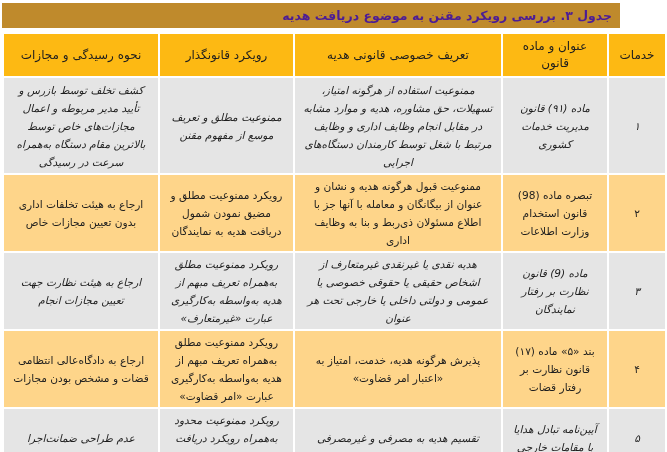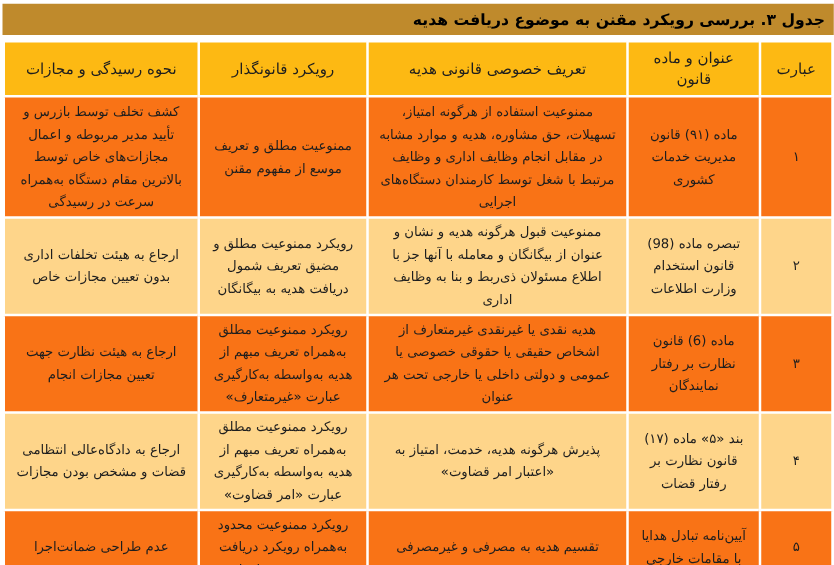--- a/index.html
+++ b/index.html
@@ -17,24 +17,24 @@
     .wrap {
       position: relative;
       width: 667px;
       height: 452px;
       background: #ffffff;
     }
     .title-bar {
       position: absolute;
       left: 2px;
       top: 3px;
-      width: 666px;
+      width: 618px;
       height: 25px;
       background: #bf8a2c;
-      color: #000000;
+      color: #4c1d95;
       font-size: 12.5px;
       font-weight: bold;
       display: flex;
       align-items: center;
       justify-content: flex-start;
       padding-right: 8px;
       box-sizing: border-box;
     }
     table {
       position: absolute;
@@ -53,21 +53,21 @@
       line-height: 18px;
       color: #1e1e1e;
     }
     th {
       background: #fdb913;
       font-weight: normal;
       font-size: 12px;
       line-height: 17px;
       height: 38px;
     }
-    tr.odd td { background: #f97316; }
+    tr.odd td { background: #e5e5e5; font-style: italic; }
     tr.even td { background: #fed58a; }
     col.c-row { width: 58px; }
     col.c-law { width: 106px; }
     col.c-def { width: 208px; }
     col.c-app { width: 135px; }
     col.c-pen { width: 156px; }
   </style>
 </head>
 <body>
 
@@ -77,45 +77,45 @@
   <table>
     <colgroup>
       <col class="c-row">
         <col class="c-law">
         <col class="c-def">
         <col class="c-app">
         <col class="c-pen">
     </colgroup>
     <thead>
       <tr>
-        <th>عبارت</th>
+        <th>خدمات</th>
         <th>عنوان و ماده قانون</th>
         <th>تعریف خصوصی قانونی هدیه</th>
         <th>رویکرد قانونگذار</th>
         <th>نحوه رسیدگی و مجازات</th>
       </tr>
     </thead>
     <tbody>
       <tr class="odd" style="height:97px">
         <td>۱</td>
         <td>ماده (۹۱) قانون مدیریت خدمات کشوری</td>
         <td>ممنوعیت استفاده از هرگونه امتیاز، تسهیلات، حق مشاوره، هدیه و موارد مشابه در مقابل انجام وظایف اداری و وظایف مرتبط با شغل توسط کارمندان دستگاه‌های اجرایی</td>
         <td>ممنوعیت مطلق و تعریف موسع از مفهوم مقنن</td>
         <td>کشف تخلف توسط بازرس و تأیید مدیر مربوطه و اعمال مجازات‌های خاص توسط بالاترین مقام دستگاه به‌همراه سرعت در رسیدگی</td>
       </tr>
       <tr class="even" style="height:71px">
         <td>۲</td>
         <td>تبصره ماده (98) قانون استخدام وزارت اطلاعات</td>
         <td>ممنوعیت قبول هرگونه هدیه و نشان و عنوان از بیگانگان و معامله با آنها جز با اطلاع مسئولان ذی‌ربط و بنا به وظایف اداری</td>
-        <td>رویکرد ممنوعیت مطلق و مضیق تعریف شمول دریافت هدیه به بیگانگان</td>
+        <td>رویکرد ممنوعیت مطلق و مضیق نمودن شمول دریافت هدیه به نمایندگان</td>
         <td>ارجاع به هیئت تخلفات اداری بدون تعیین مجازات خاص</td>
       </tr>
       <tr class="odd" style="height:74px">
         <td>۳</td>
-        <td>ماده (6) قانون نظارت بر رفتار نمایندگان</td>
+        <td>ماده (9) قانون نظارت بر رفتار نمایندگان</td>
         <td>هدیه نقدی یا غیرنقدی غیرمتعارف از اشخاص حقیقی یا حقوقی خصوصی یا عمومی و دولتی داخلی یا خارجی تحت هر عنوان</td>
         <td>رویکرد ممنوعیت مطلق به‌همراه تعریف مبهم از هدیه به‌واسطه به‌کارگیری عبارت «غیرمتعارف»</td>
         <td>ارجاع به هیئت نظارت جهت تعیین مجازات انجام</td>
       </tr>
       <tr class="even" style="height:78px">
         <td>۴</td>
         <td>بند «۵» ماده (۱۷) قانون نظارت بر رفتار قضات</td>
         <td>پذیرش هرگونه هدیه، خدمت، امتیاز به «اعتبار امر قضاوت»</td>
         <td>رویکرد ممنوعیت مطلق به‌همراه تعریف مبهم از هدیه به‌واسطه به‌کارگیری عبارت «امر قضاوت»</td>
         <td>ارجاع به دادگاه‌عالی انتظامی قضات و مشخص بودن مجازات</td>

